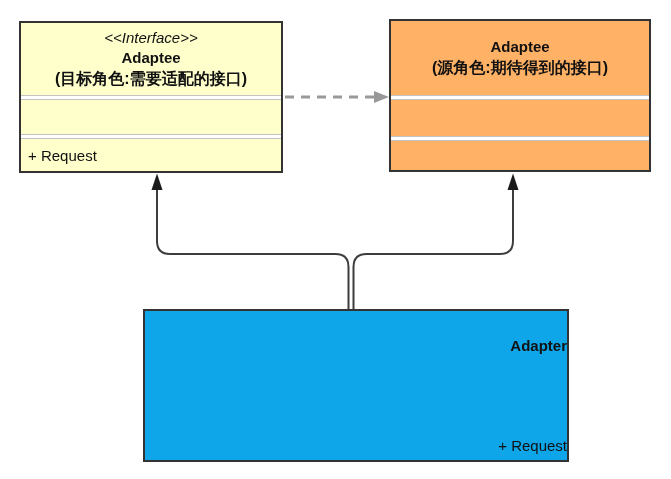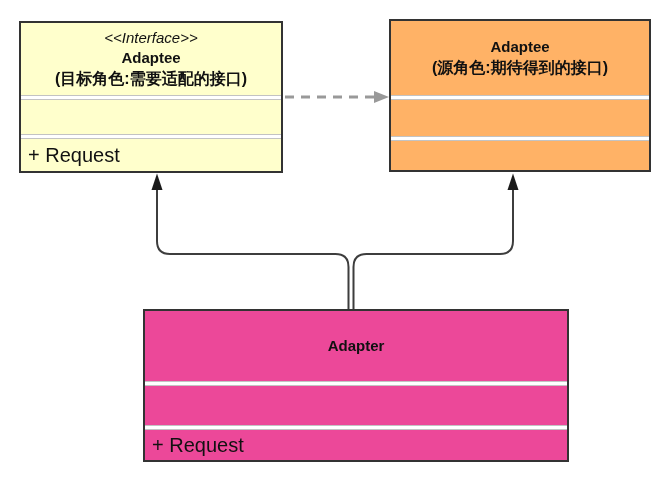--- a/index.html
+++ b/index.html
@@ -63,21 +63,21 @@
   }
   .cls-name {
     font-weight: bold;
     font-size: 15px;
   }
   .cls-desc {
     font-weight: bold;
     font-size: 16px;
   }
   .method {
-    font-size: 20px;
+    font-size: 15px;
     padding-left: 7px;
     white-space: nowrap;
   }
 
   
   .box-target {
     left: 19px; top: 21px;
     width: 264px; height: 152px;
     background: #FFFFCC;
   }
@@ -90,21 +90,22 @@
     width: 262px; height: 153px;
     background: #FFB266;
   }
   .box-adaptee .header { height: 74px; text-align: right; }
   .box-adaptee .fields { height: 36px; }
 
   
   .box-adapter {
     left: 143px; top: 309px;
     width: 426px; height: 153px;
-    background: #ec4899;
+    background: #0ea5e9;
+    align-items: flex-end;
   }
   .box-adapter .header { height: 70px; }
   .box-adapter .fields { height: 39px; }
 </style>
 </head>
 <body>
 
 <div class="stage">
 
   <svg class="relations-layer" width="671" height="479" viewBox="0 0 671 479" xmlns="http://www.w3.org/2000/svg">

